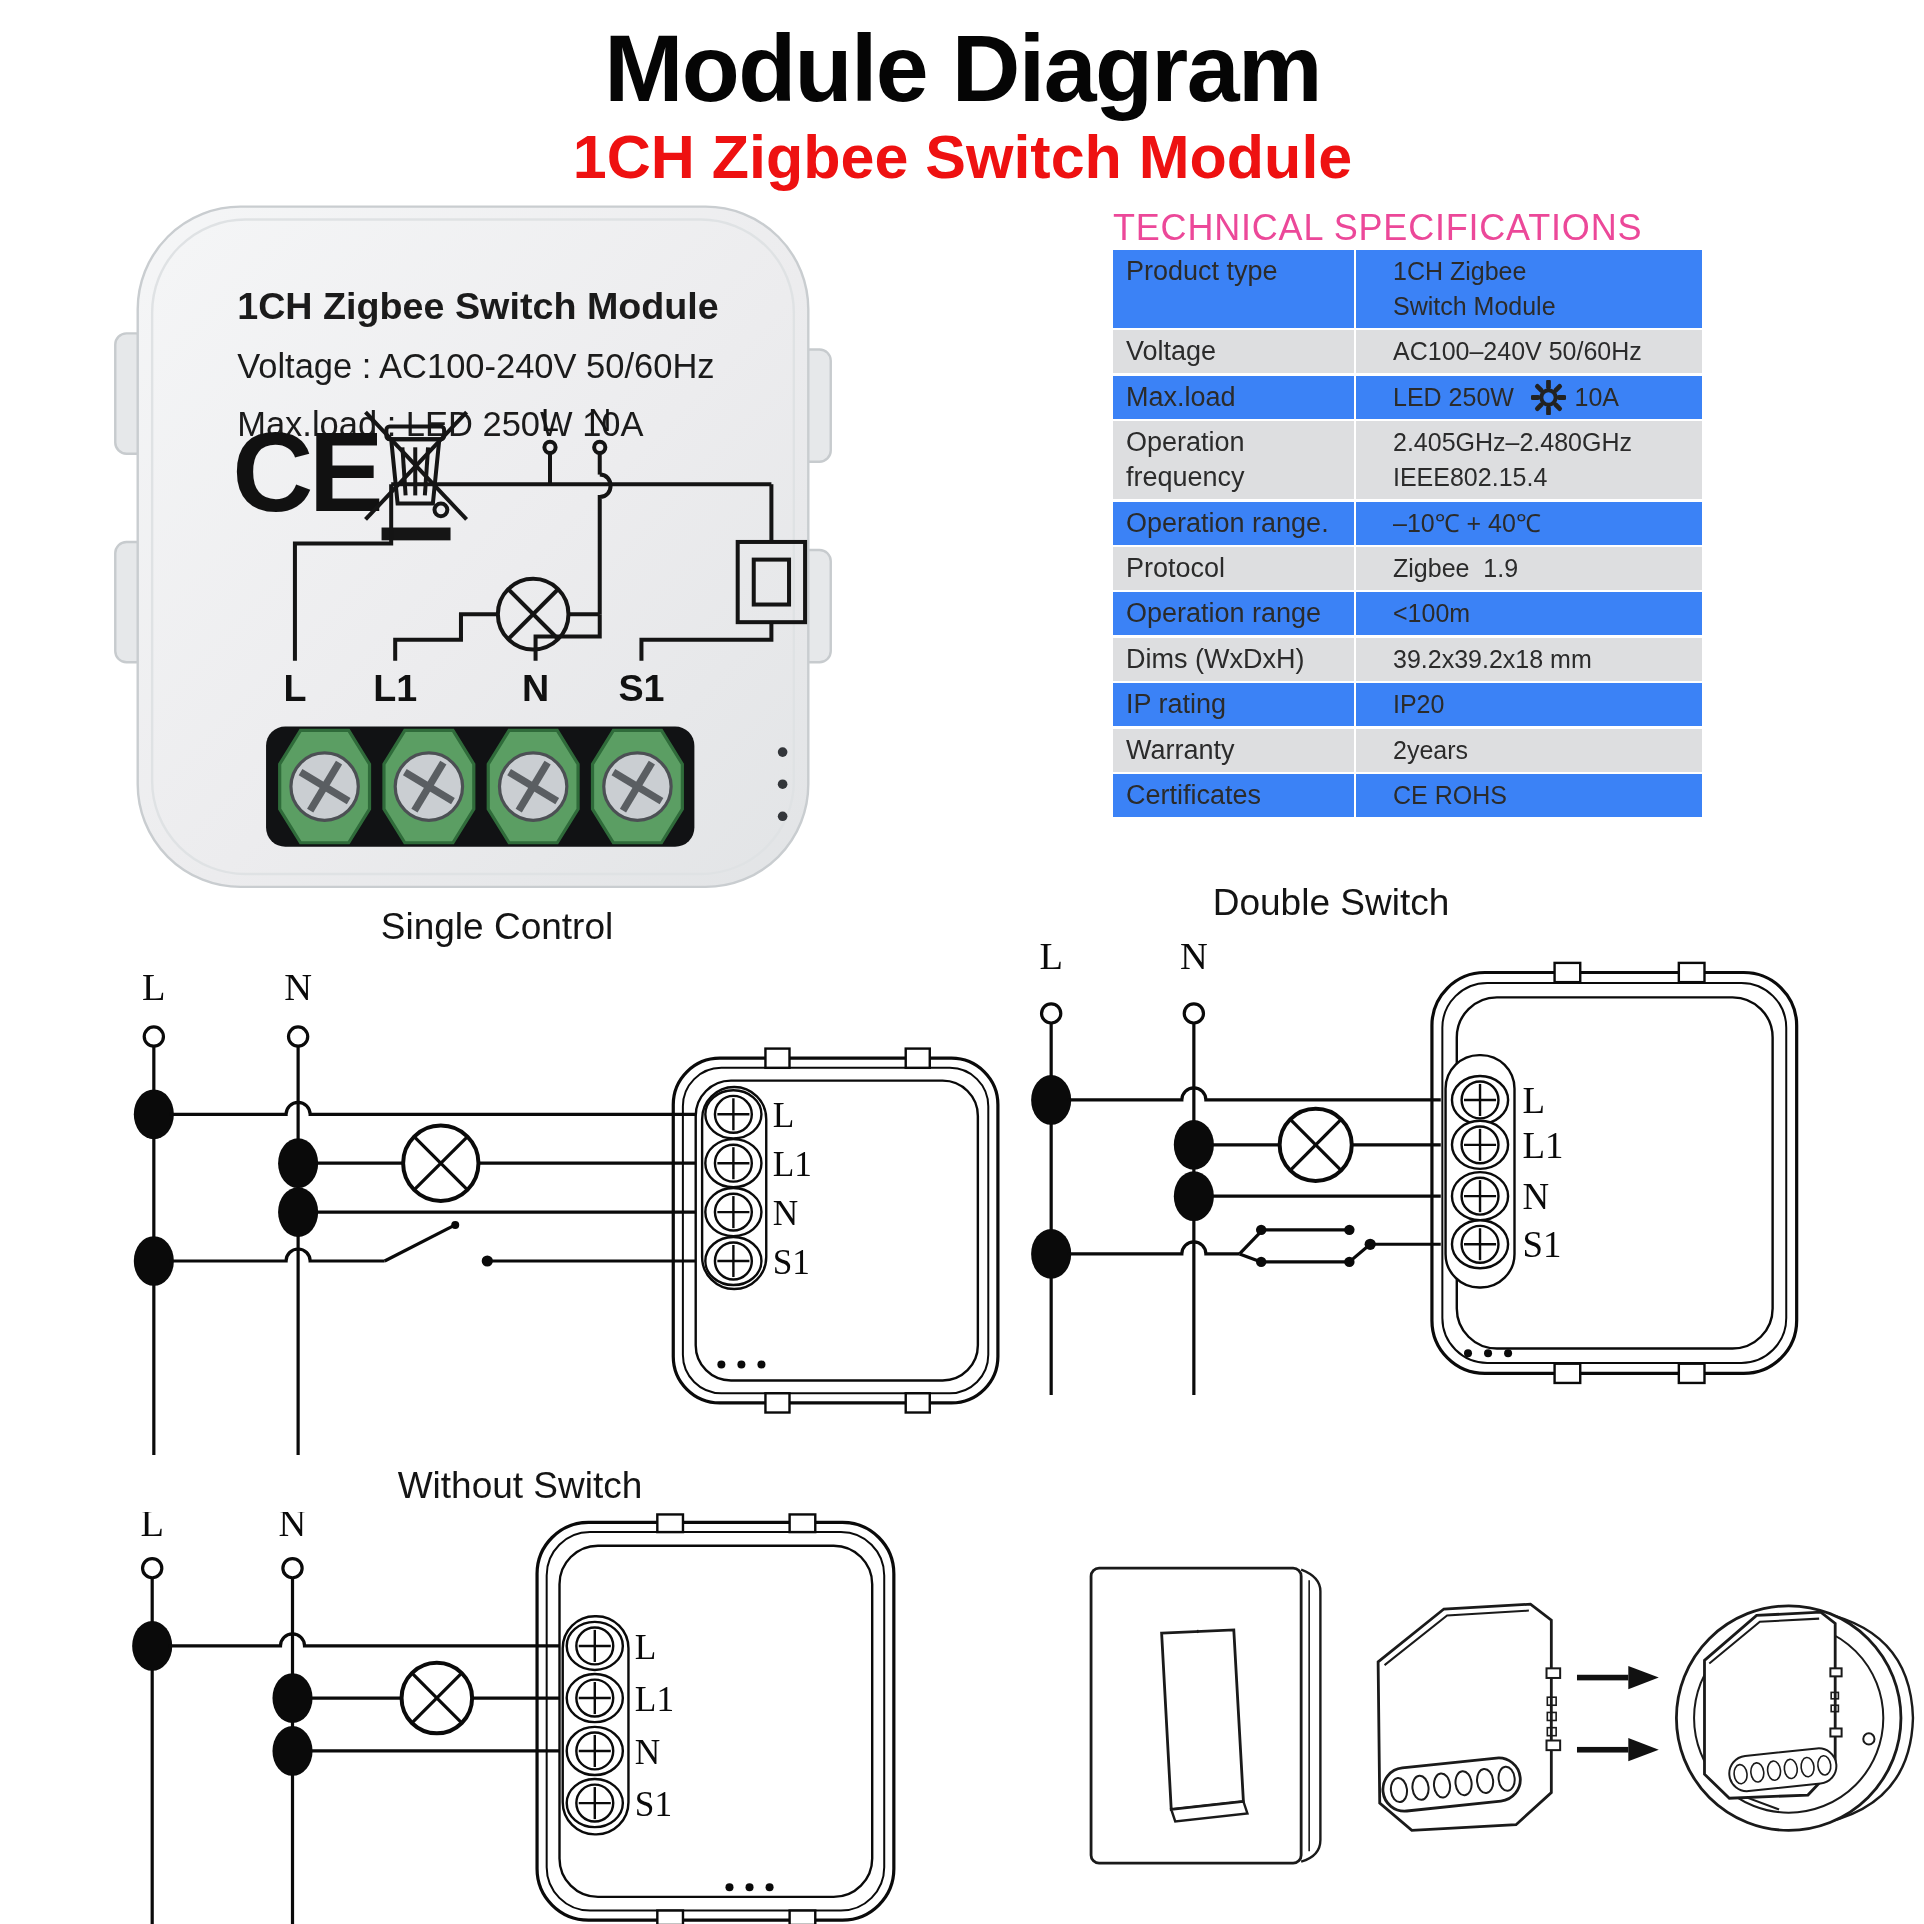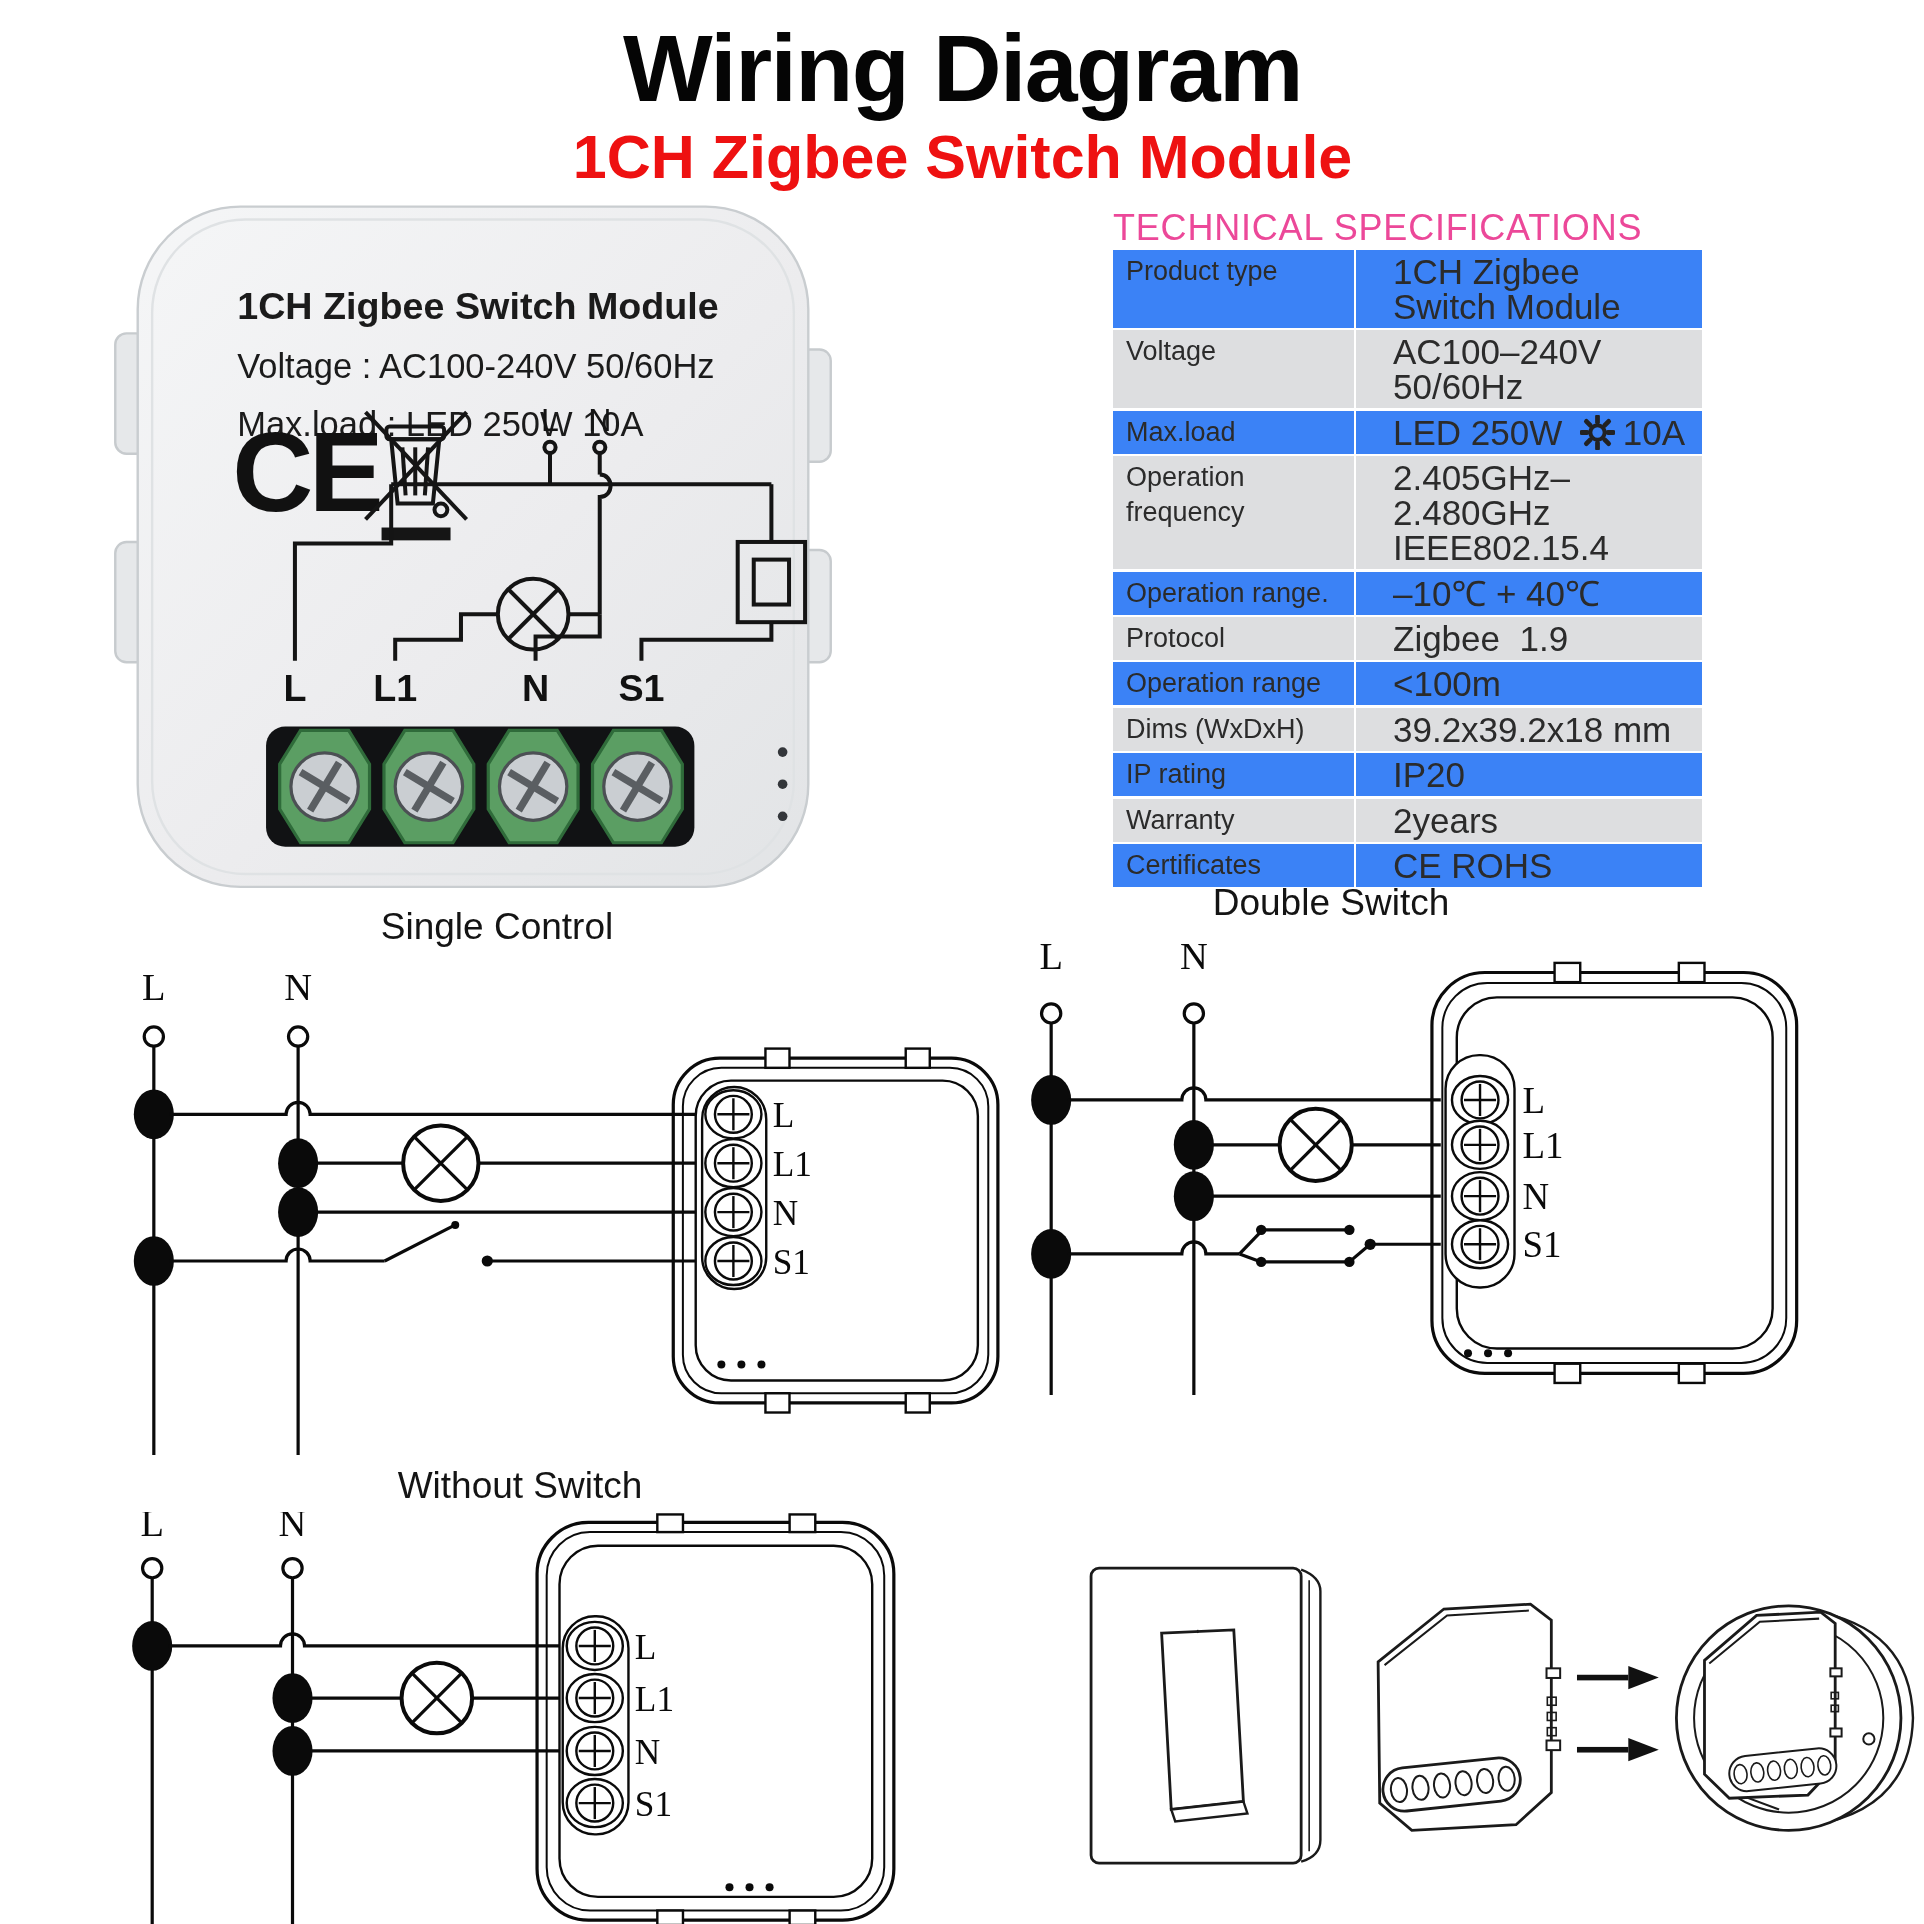--- a/index.html
+++ b/index.html
@@ -8,36 +8,36 @@
 
   
   .main-title { top:14.4px; left:50%; transform:translateX(-50%); font-size:95px; font-weight:700; letter-spacing:-1.6px; color:#050505; white-space:nowrap; }
   .sub-title  { top:122px; left:50%; transform:translateX(-50%); font-size:61px; font-weight:700; color:#ee1111; white-space:nowrap; }
 
   
   .specs { top:207px; left:1113px; width:589px; }
   .specs-title { font-size:36px; font-weight:400; color:#ec4899; letter-spacing:0.8px; margin-bottom:1px; white-space:nowrap; }
   .spec-row { display:flex; margin-bottom:2.4px; }
   .spec-row .lbl { width:241px; padding:4px 4.8px 4px 13px; font-size:27px; color:#2b2b2b; line-height:35px; white-space:pre-wrap; }
-  .spec-row .val { flex:1; border-left:2.4px solid #fff; padding:4px 4.8px 4px 37px; font-size:35px; color:#2b2b2b; line-height:35px; white-space:pre-wrap; display:flex; align-items:center; }
+  .spec-row .val { flex:1; border-left:2.4px solid #fff; padding:4px 4.8px 4px 37px; font-size:25px; color:#2b2b2b; line-height:35px; white-space:pre-wrap; display:flex; align-items:center; }
   .spec-row .val.pre { display:block; }
   .row-dark .lbl, .row-dark .val { background:#3b82f6; }
   .row-light .lbl, .row-light .val { background:#dddee0; }
   .sun-ico { margin:0 8px 0 17.6px; flex:0 0 auto; }
 
   
   .diag-title { font-size:37px; font-weight:500; color:#141414; white-space:nowrap; transform:translateX(-50%); }
 
   svg text { font-family:"Liberation Serif", serif; }
   svg .sans { font-family:"Liberation Sans", sans-serif; }
 </style>
 </head>
 <body>
 
-<div class="abs main-title">Wiring Diagram</div>
+<div class="abs main-title">Module Diagram</div>
 <div class="abs sub-title">1CH Zigbee Switch Module</div>
 
 <svg class="abs" style="top:197px; left:96px;" width="754" height="722" viewBox="0 0 940 900">
   <defs>
     <linearGradient id="bodyg" x1="0" y1="0" x2="1" y2="1">
       <stop offset="0" stop-color="#f5f6f7"></stop>
         <stop offset="0.55" stop-color="#ececee"></stop>
         <stop offset="1" stop-color="#e2e4e6"></stop>
     </linearGradient>
   </defs>

